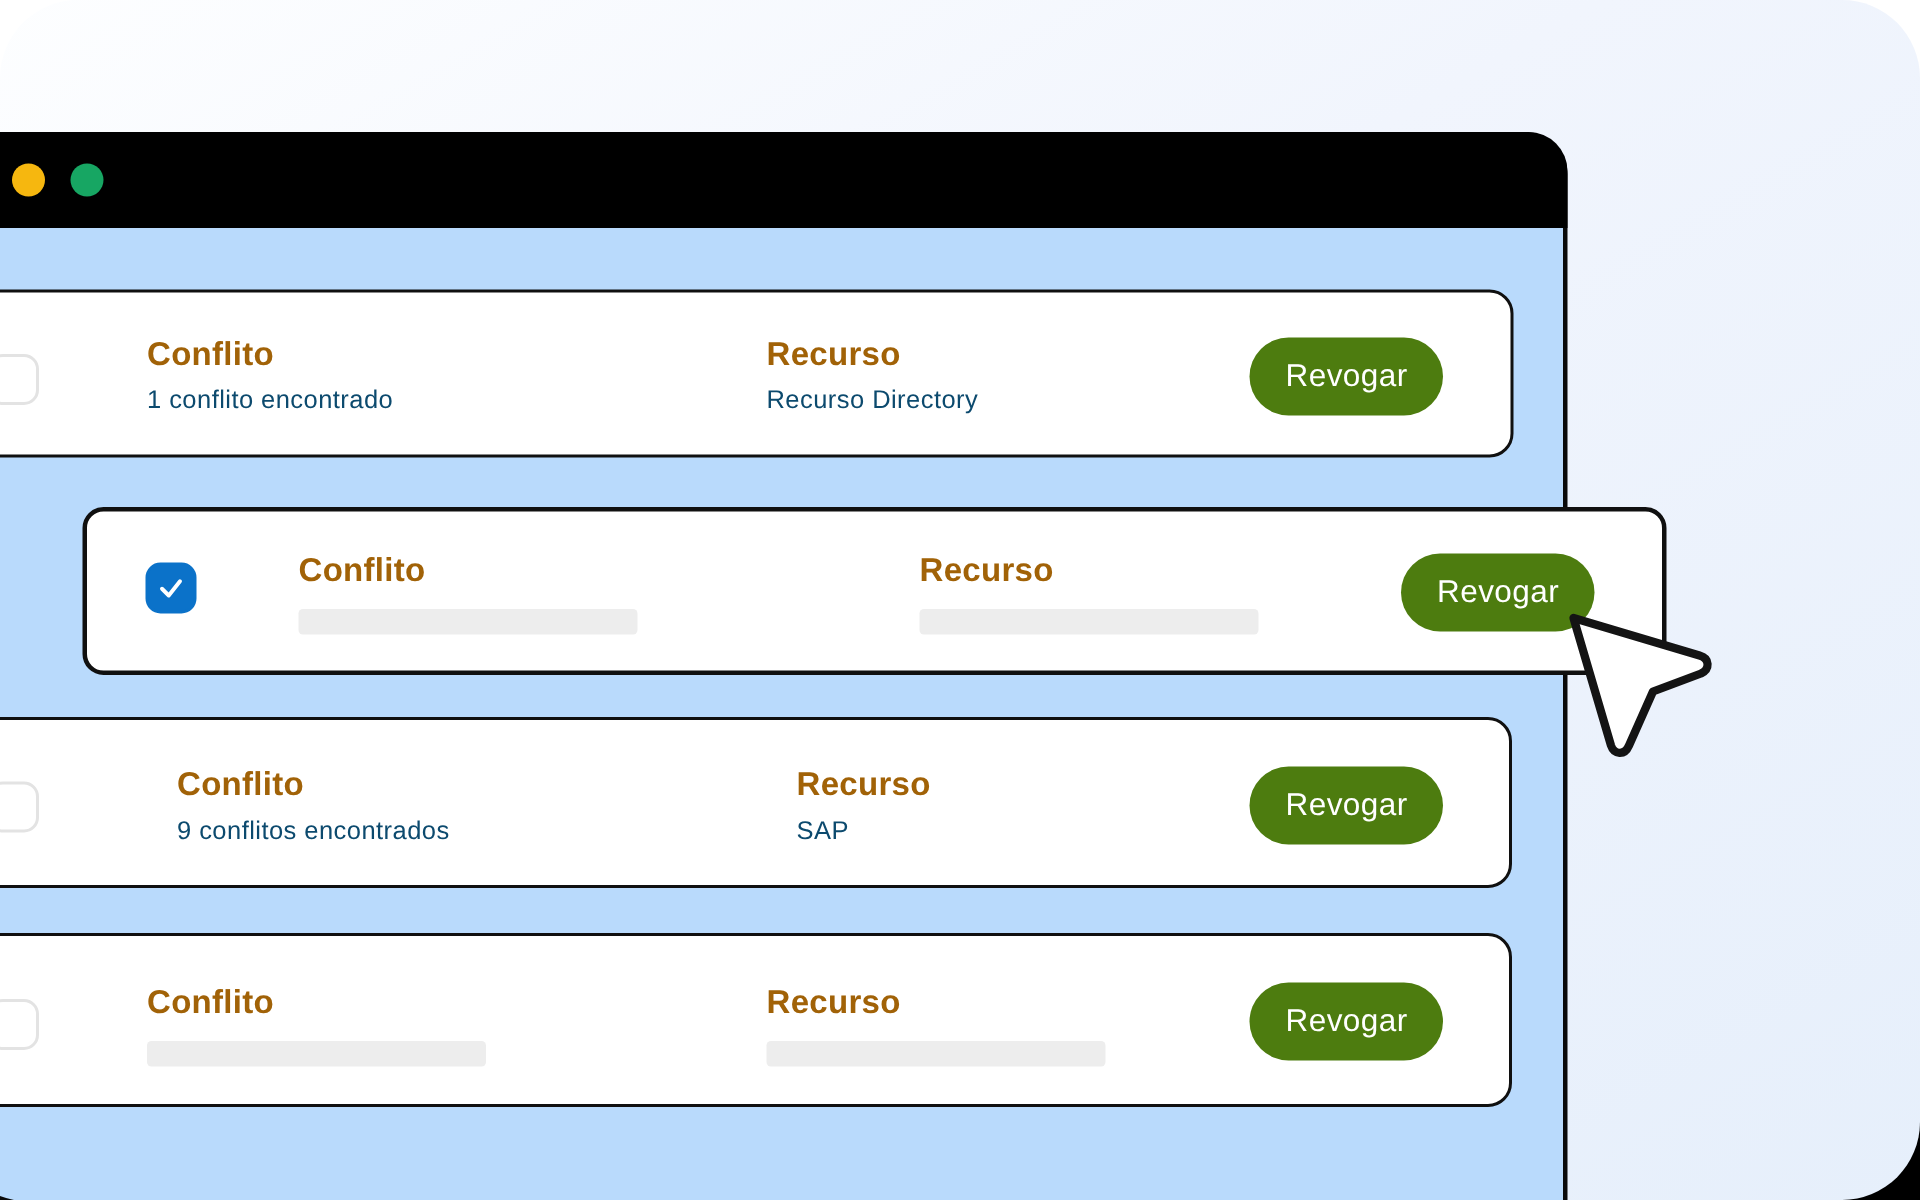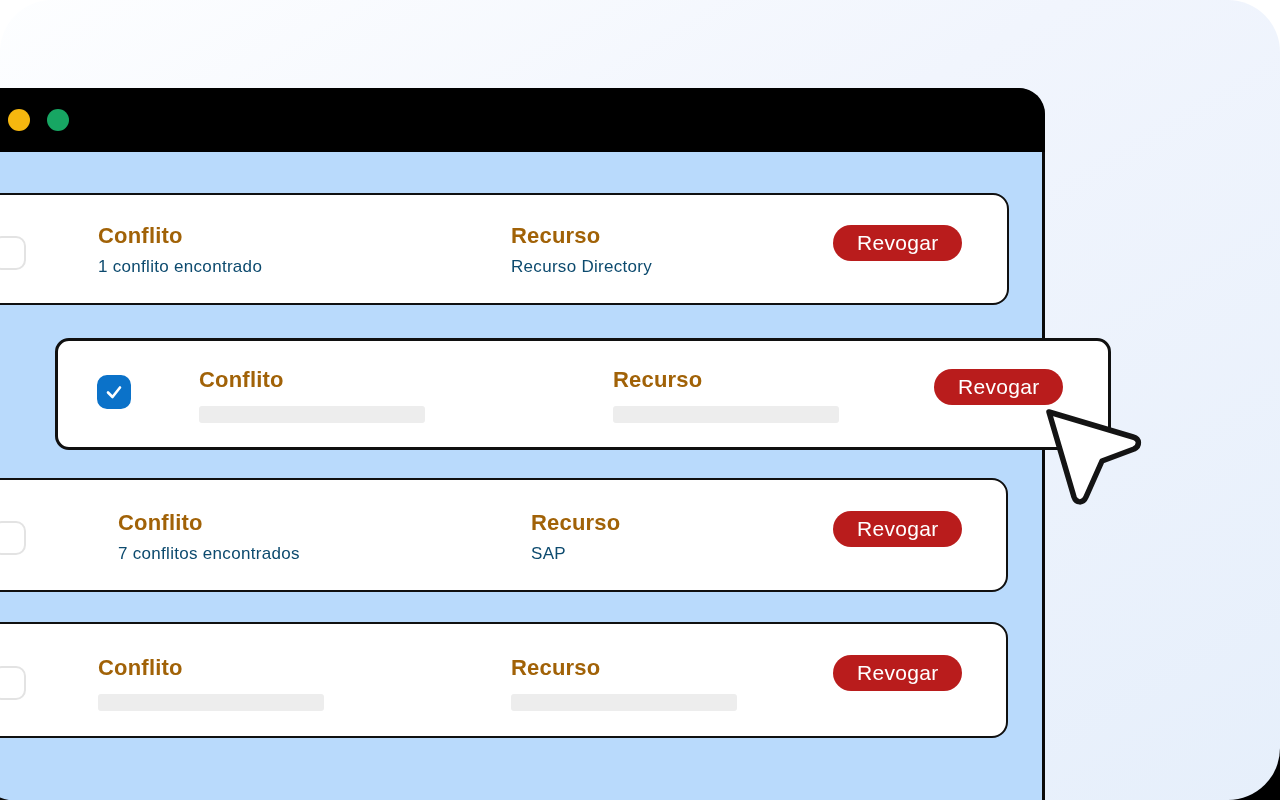--- a/index.html
+++ b/index.html
@@ -30,22 +30,22 @@
   }
   .card1{left:-40px;top:193px;width:1049px;height:112px}
   .card2{left:55px;top:338px;width:1056px;height:112px;border-width:3px;border-radius:14px}
   .card3{left:-40px;top:478px;width:1048px;height:114px}
   .card4{left:-40px;top:622px;width:1048px;height:116px}
   .f{position:absolute}
   .field-label{font-size:22px;font-weight:700;color:#a16207;letter-spacing:.2px;line-height:26px}
   .field-sub{font-size:17px;color:#0c4a6e;margin-top:8px;letter-spacing:.3px;line-height:20px}
   .bar{height:17px;width:226px;background:#ededed;border-radius:3px;margin-top:13px}
   .btn{
-    position:absolute;height:36px;padding:0 24px;border:none;border-radius:28px;
-    background:#b91c1c;color:#fff;font-size:21px;font-weight:500;
+    position:absolute;height:52px;padding:0 24px;border:none;border-radius:28px;
+    background:#4d7c0f;color:#fff;font-size:21px;font-weight:500;
     font-family:"Liberation Sans", sans-serif;letter-spacing:.3px;cursor:pointer;
   }
   .checkbox{
     position:absolute;width:34px;height:34px;border-radius:10px;background:#fff;
     border:2px solid #e3e3e3;box-sizing:border-box;
     display:flex;align-items:center;justify-content:center;
   }
   .checkbox.checked{background:#0b72c9;border-color:#0b72c9}
   .cursor{position:absolute;left:1040px;top:404px;width:105px;height:105px;z-index:30}
   .card2{z-index:20}
@@ -92,21 +92,21 @@
     <div class="field-label">Recurso</div>
     <div class="bar"></div>
   </div>
   <button class="btn" style="left:876px;top:28px">Revogar</button>
 </div>
 
 <div class="card card3">
   <span class="checkbox" style="left:30px;top:41px"></span>
   <div class="f" style="left:156px;top:30px">
     <div class="field-label">Conflito</div>
-    <div class="field-sub">7 conflitos encontrados</div>
+    <div class="field-sub">9 conflitos encontrados</div>
   </div>
   <div class="f" style="left:569px;top:30px">
     <div class="field-label">Recurso</div>
     <div class="field-sub">SAP</div>
   </div>
   <button class="btn" style="left:871px;top:31px">Revogar</button>
 </div>
 
 <div class="card card4">
   <span class="checkbox" style="left:30px;top:42px"></span>

